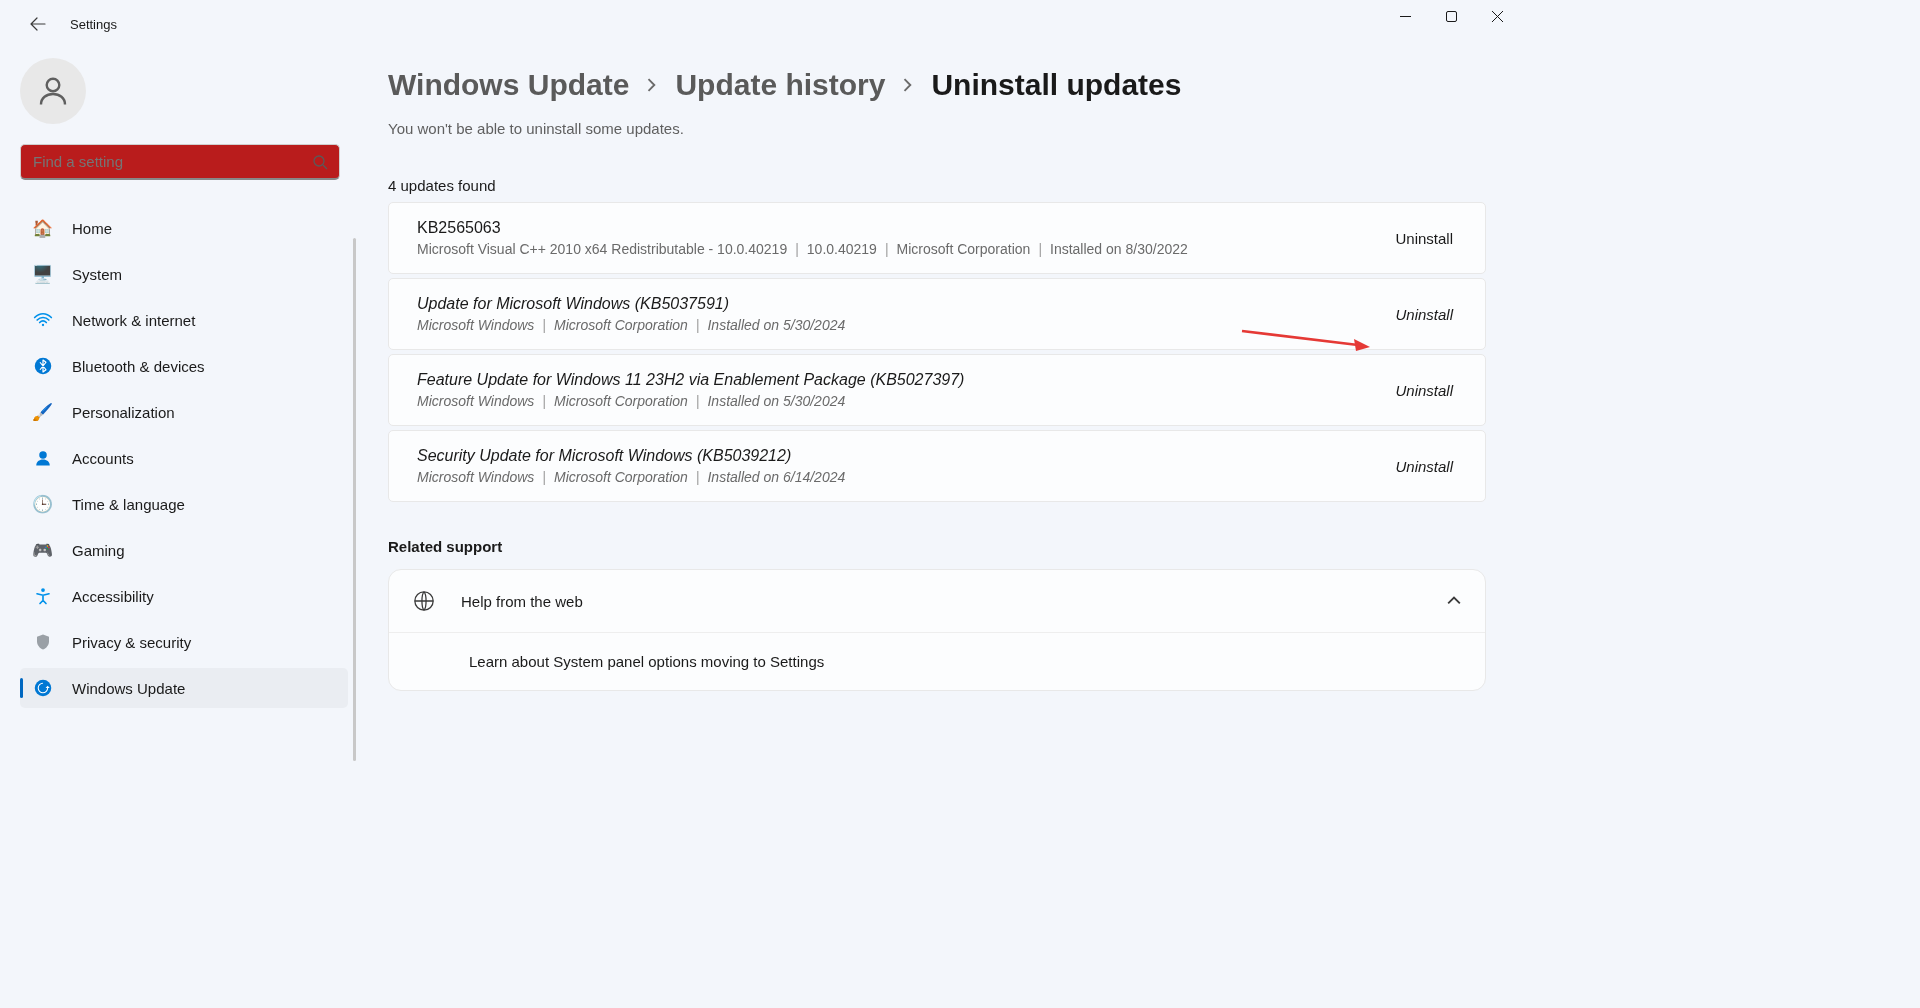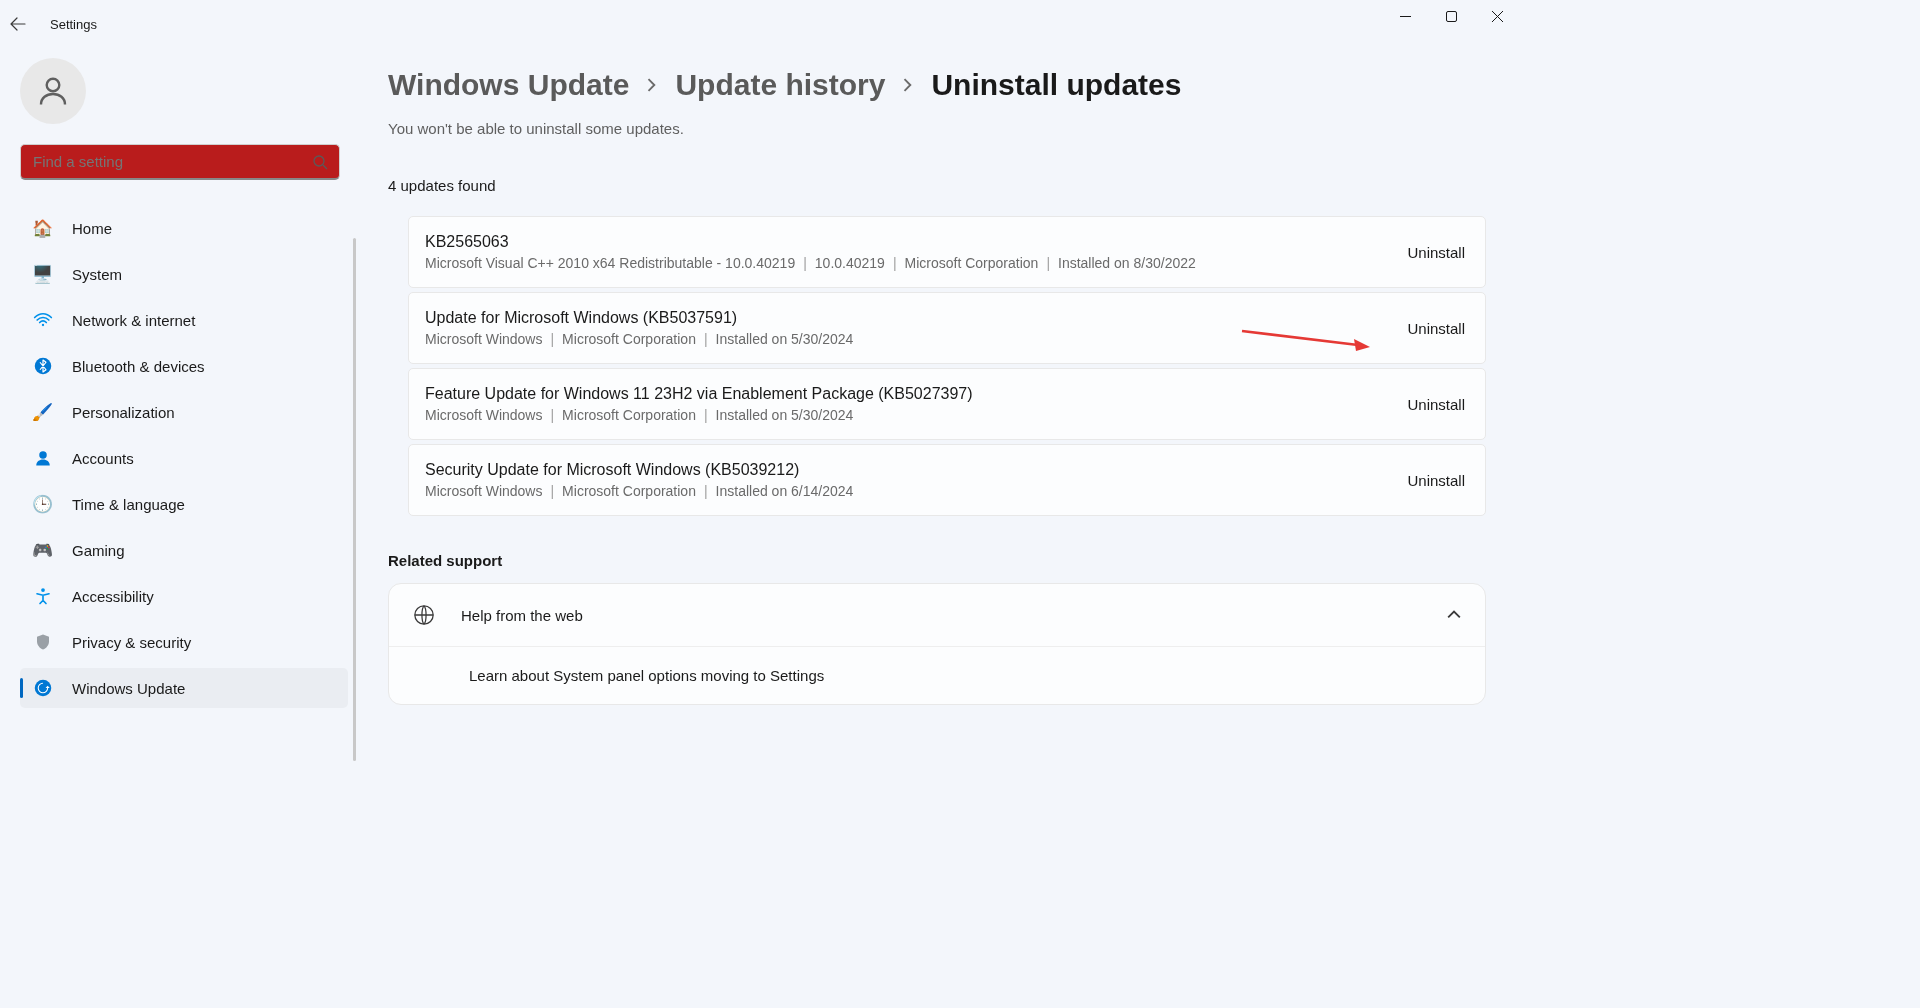--- a/index.html
+++ b/index.html
@@ -11,21 +11,21 @@
       height: 791px;
       overflow: hidden;
       position: relative;
     }
     
     
     .titlebar {
       height: 48px;
       display: flex;
       align-items: center;
-      padding-left: 8px;
+      padding-left: 28px;
       position: relative;
     }
     .back-btn { width: 20px; height: 20px; display: flex; align-items: center; justify-content: center; margin-right: 22px; }
     .app-title { font-size: 13px; color: #1a1a1a; }
     .window-controls { position: absolute; right: 0; top: 0; display: flex; }
     .window-controls > div { width: 46px; height: 32px; display: flex; align-items: center; justify-content: center; }
     
     
     .main-wrap { display: flex; height: calc(100% - 48px); }
     
@@ -52,27 +52,27 @@
     .nav-item.active::before{ content:''; position:absolute; left:0; top:10px; bottom:10px; width:3px; background:#0067c0; border-radius:2px;}
     .nav-item .nicon { width: 22px; height: 22px; margin-right: 18px; display:flex; align-items:center; justify-content:center; font-size:17px; }
     
     
     .content { flex: 1; padding: 20px 34px 0 28px; overflow: auto; position:relative; }
     .breadcrumb { display: flex; align-items: center; gap: 16px; margin-bottom: 18px; flex-wrap: wrap; }
     .breadcrumb .bc { font-size: 30px; font-weight: 600; color: #5a5a5a; }
     .breadcrumb .bc.last { color: #1a1a1a; }
     .breadcrumb .chev { color: #6a6a6a; }
     .subtitle { font-size: 15px; color: #5f5f5f; margin-bottom: 40px; }
-    .count-label { font-size: 15px; color: #1a1a1a; margin-bottom: 22px; }
+    .count-label { font-size: 15px; color: #1a1a1a; margin-bottom: 8px; }
     
     .card {
       background: #fcfdfe; border: 1px solid #e8e8e8; border-radius: 5px;
-      padding: 16px 16px; margin-bottom: 4px; display:flex; align-items:center; justify-content:space-between;margin-left:20px;
-    }
-    .card + .card { margin-top: 4px; }
+      padding: 16px 28px; margin-bottom: 4px; display:flex; align-items:center; justify-content:space-between;
+    }
+    .card + .card { margin-top: 4px; font-style: italic; }
     .card .info .title { font-size: 16px; color: #1a1a1a; margin-bottom: 4px; }
     .card .info .meta { font-size: 14px; color: #6a6a6a; }
     .card .meta .sep { margin: 0 8px; color: #a0a0a0; }
     .card .action { font-size: 15px; color: #1a1a1a; padding: 6px 4px; }
     
     .section-h { font-size: 15px; font-weight: 600; margin: 36px 0 14px 0; }
     
     .expando {
       background: #fcfdfe; border: 1px solid #e8e8e8; border-radius: 13px;
     }

